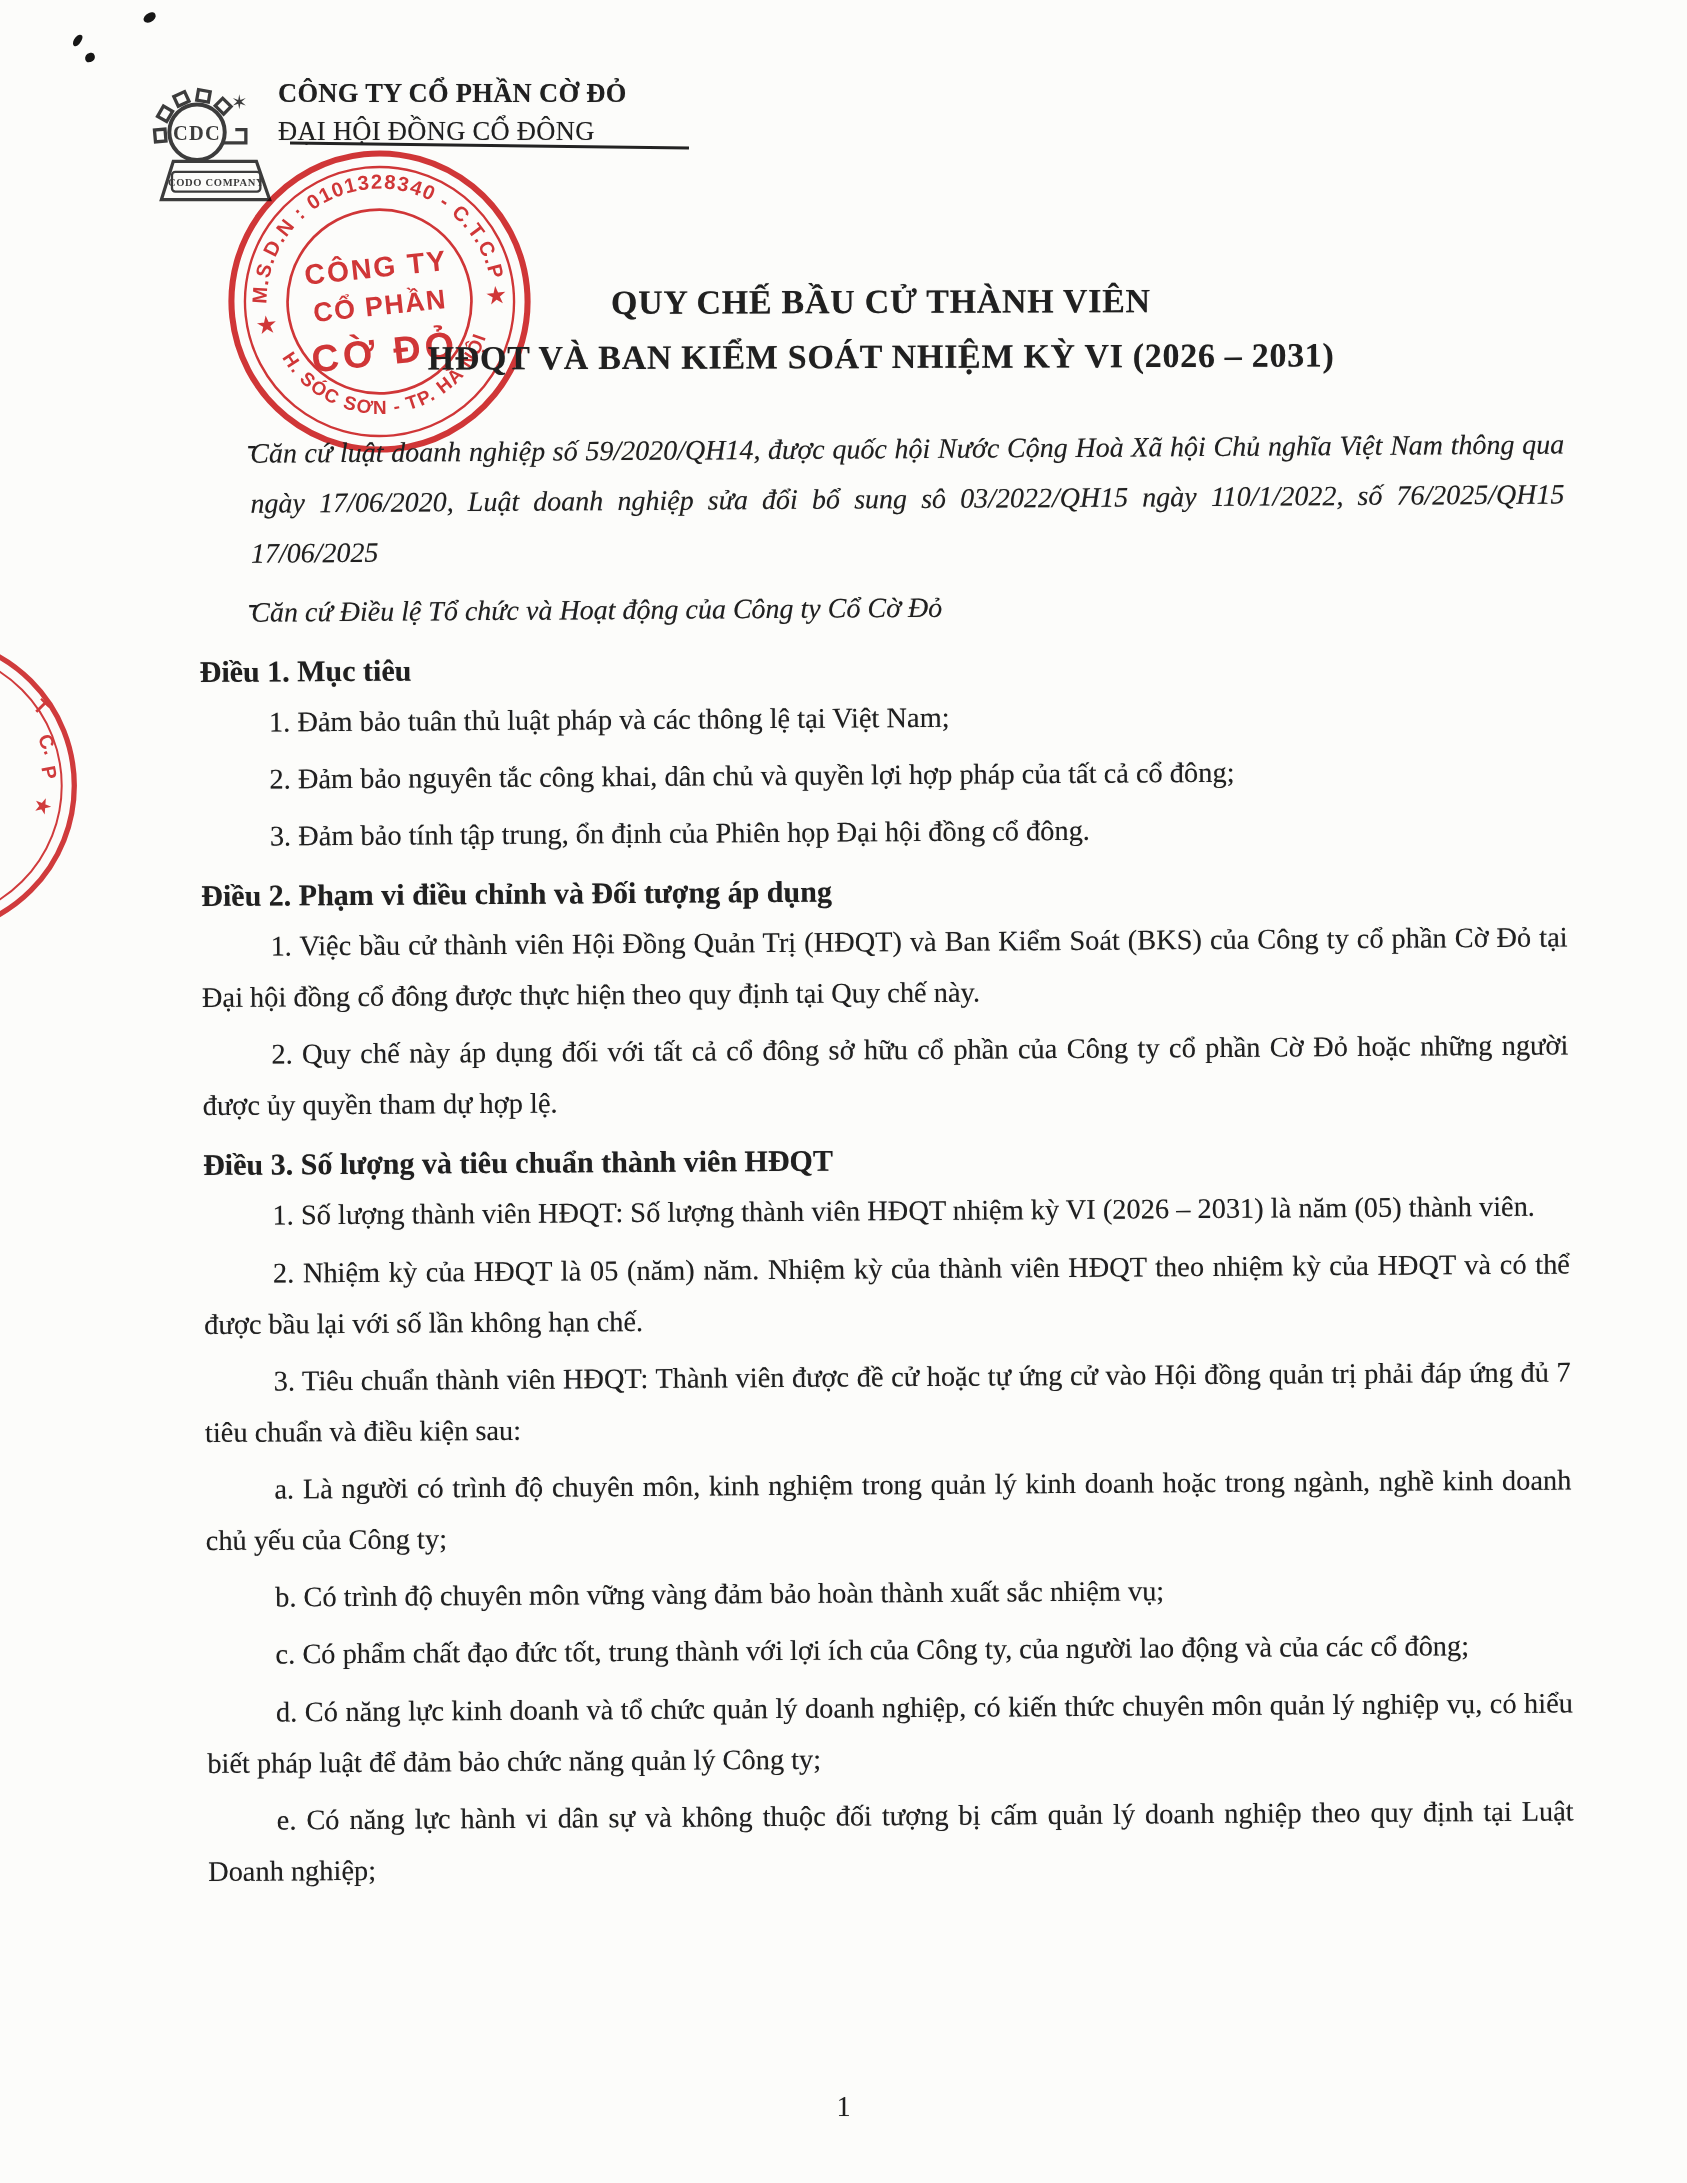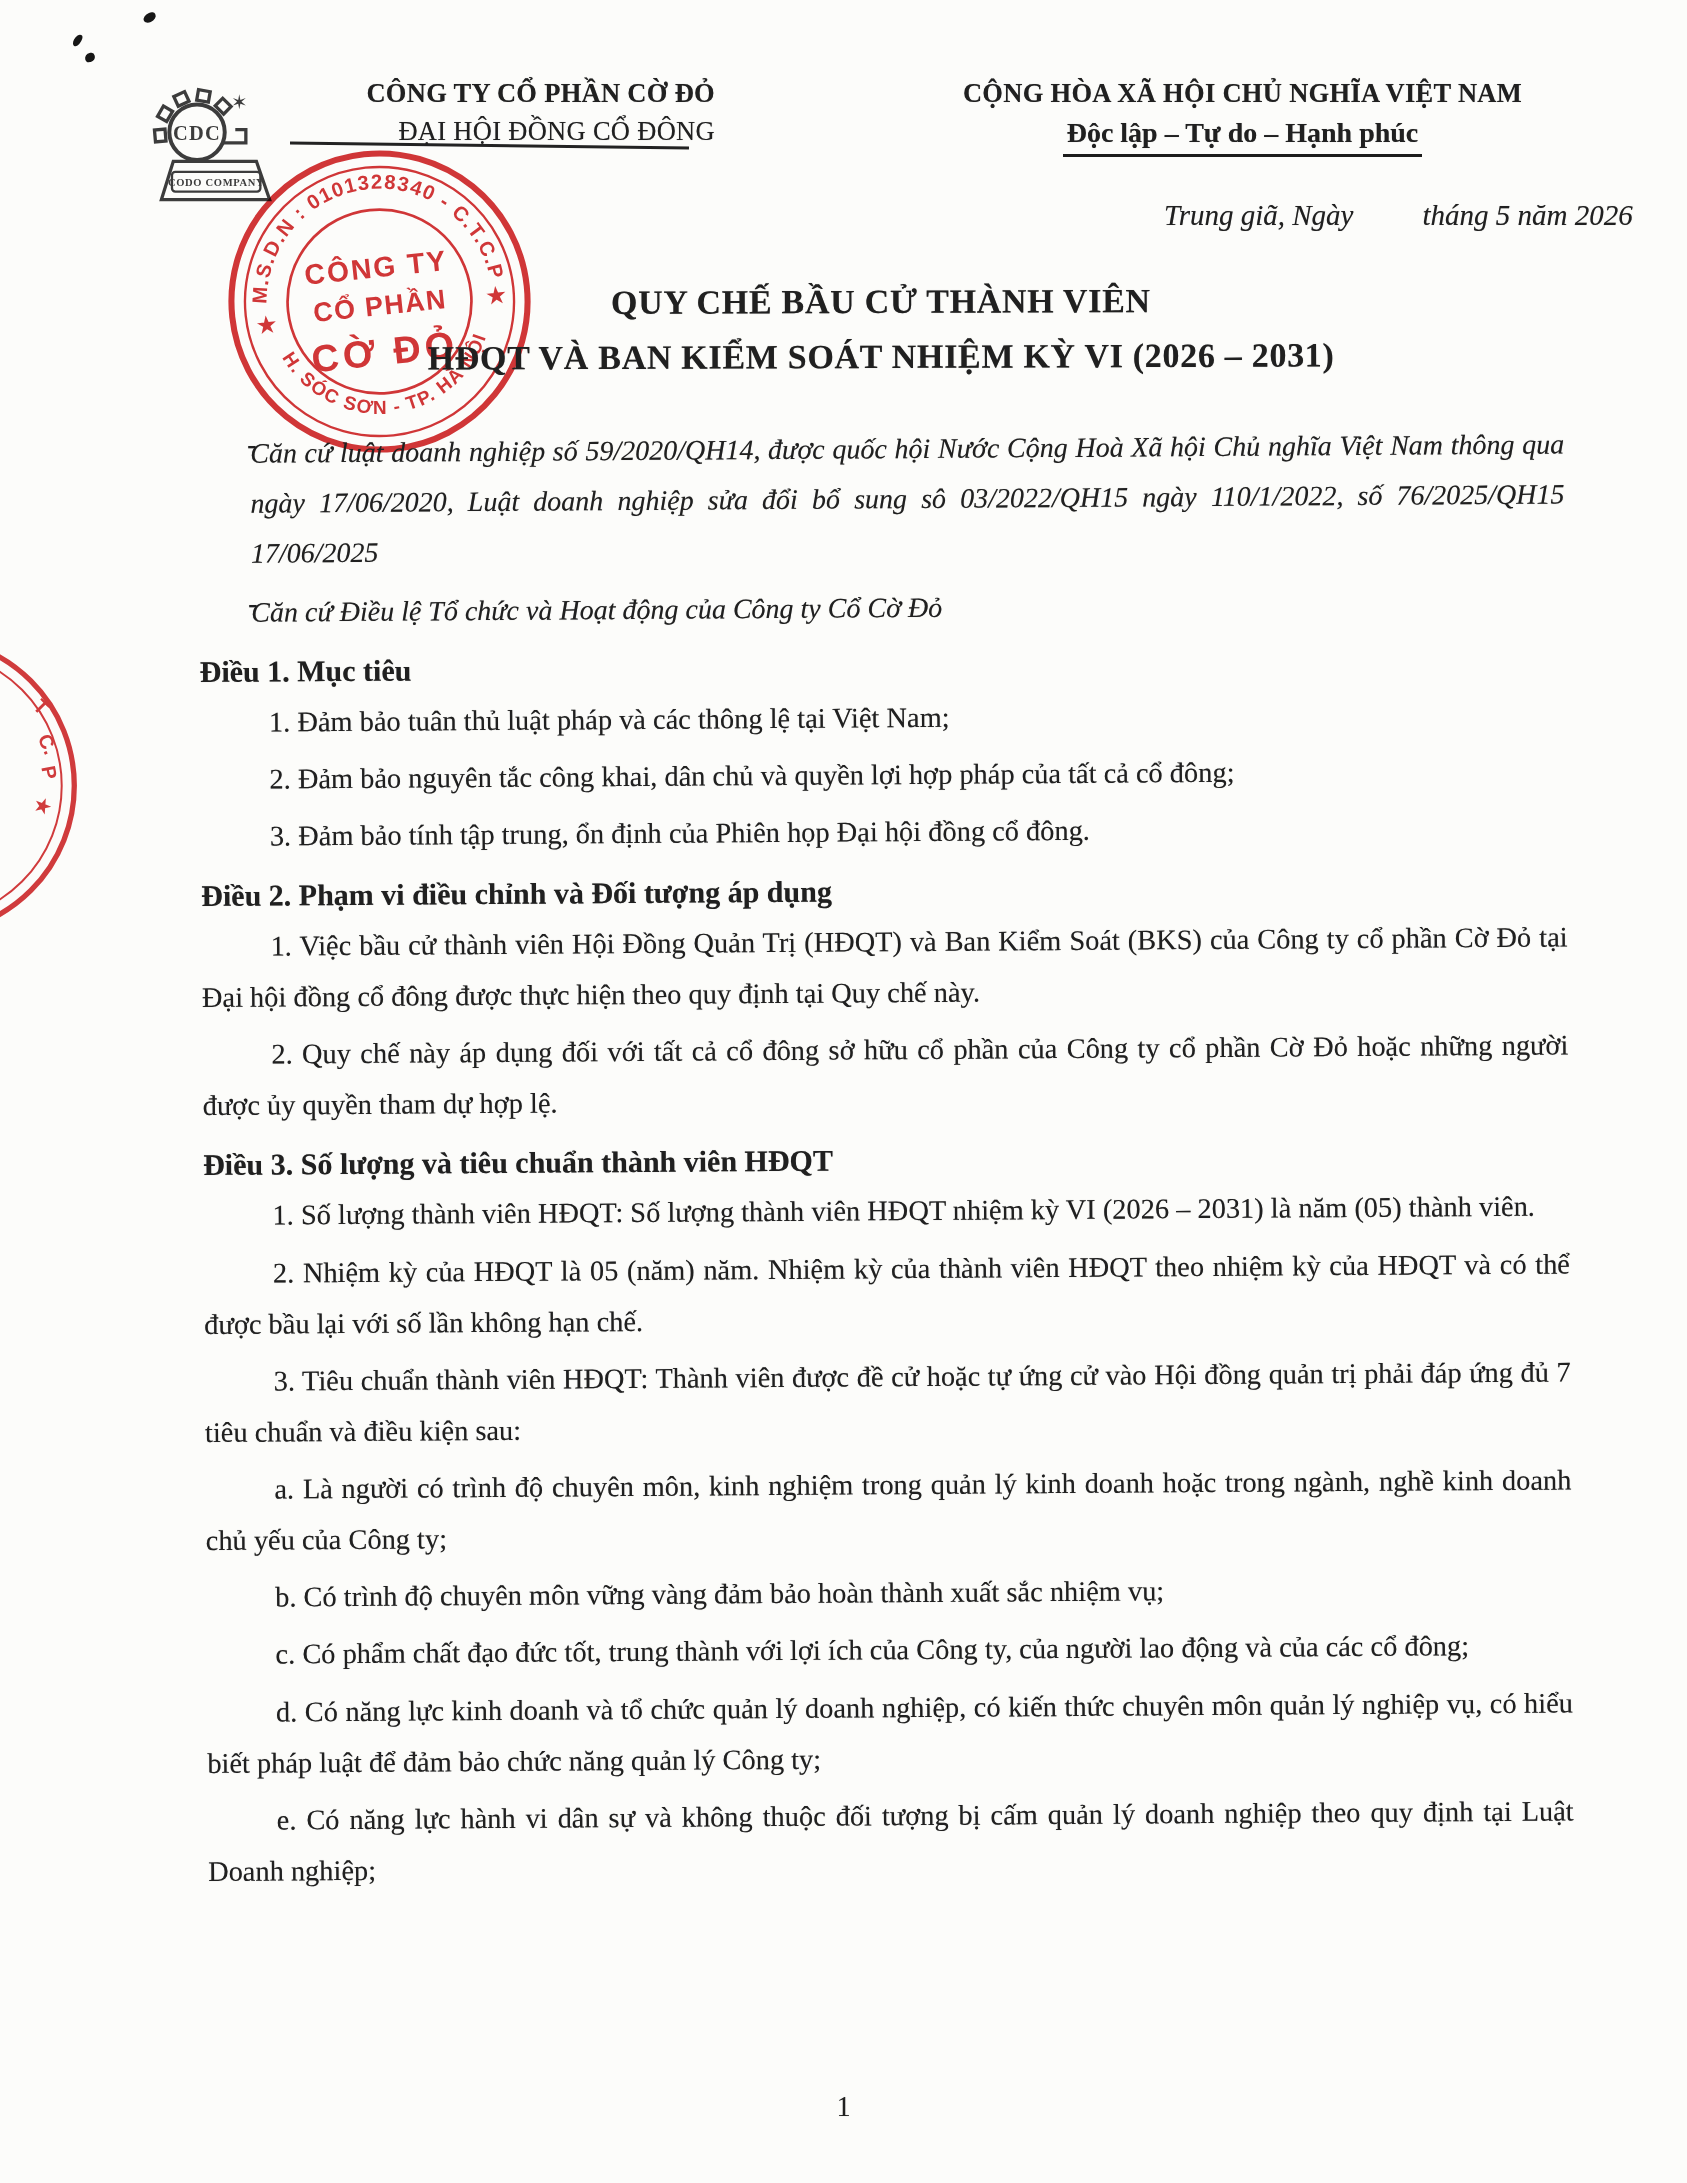--- a/index.html
+++ b/index.html
@@ -13,21 +13,21 @@
   
   .speck{position:absolute;background:#161616;border-radius:60% 40% 55% 45%;}
   .speck.s1{left:74px;top:34px;width:7.3px;height:13.2px;transform:rotate(28deg);}
   .speck.s2{left:85px;top:53px;width:10px;height:9.3px;transform:rotate(-12deg);}
   .speck.s3{left:143px;top:13.2px;width:13.2px;height:8.6px;transform:rotate(-24deg);}
 
   
   .logo{position:absolute;left:139px;top:78px;width:155px;height:129px;}
 
   
-  .header-left{position:absolute;left:278px;top:78px;width:437px;text-align:right;}
+  .header-left{position:absolute;left:278px;top:78px;width:437px;text-align:left;}
   .hl1{font-size:26.5px;font-weight:bold;letter-spacing:0.3px;}
   .hl2{position:relative;font-size:26.5px;font-weight:normal;margin-top:6.6px;letter-spacing:0.3px;}
   .hl2 .strike{position:absolute;left:12px;right:26.5px;top:28px;height:3.3px;background:#232323;transform:rotate(.7deg);}
 
   .header-right{position:absolute;left:847px;top:78px;width:791px;text-align:center;}
   .hr1{font-size:26.5px;font-weight:600;letter-spacing:0.3px;}
   .motto{margin-top:8px;}
   .motto-text{display:inline-block;font-size:28px;font-weight:bold;padding:0 4px 5.3px 4px;border-bottom:3.3px solid #1c1c1c;}
   .dateline{margin-top:42px;font-size:29px;font-style:italic;text-align:right;padding-right:5.3px;}
   .dateline .gap{display:inline-block;width:69px;}
@@ -102,29 +102,20 @@
   </div>
 
   <div class="header-left">
     <div class="hl1 txt">CÔNG TY CỔ PHẦN CỜ ĐỎ</div>
     <div class="hl2 txt">
       <span>ĐẠI HỘI ĐỒNG CỔ ĐÔNG</span>
       <div class="strike"></div>
     </div>
   </div>
 
-  <div class="header-right">
-    <div class="hr1 txt">CỘNG HÒA XÃ HỘI CHỦ NGHĨA VIỆT NAM</div>
-    <div class="motto">
-      <span class="motto-text txt">Độc lập – Tự do – Hạnh phúc</span>
-    </div>
-    <div class="dateline txt">
-      <span>Trung giã, Ngày</span><span class="gap"></span><span>tháng 5 năm 2026</span>
-    </div>
-  </div>
 
   <svg class="stamp" viewBox="0 0 460 460">
     <circle cx="230" cy="230" r="219" stroke-width="9"></circle>
     <circle cx="230" cy="230" r="199" stroke-width="3.5"></circle>
     <circle cx="230" cy="230" r="136" stroke-width="4"></circle>
     <defs>
       <path id="arc-top" d="M 65.5 259 A 167 167 0 1 1 394.5 259"></path>
       <path id="arc-bot" d="M 74 287 A 166 166 0 0 0 386 287"></path>
     </defs>
     <text font-size="30" letter-spacing="2" text-anchor="middle">

